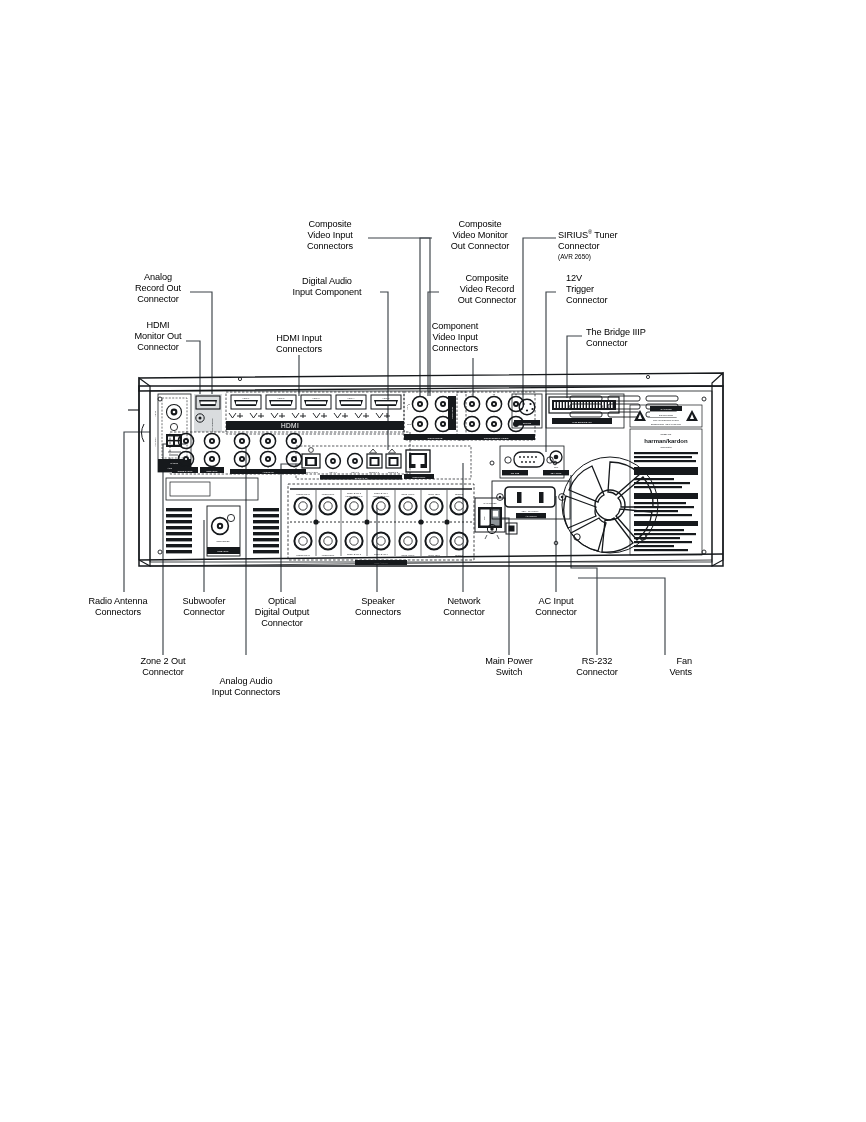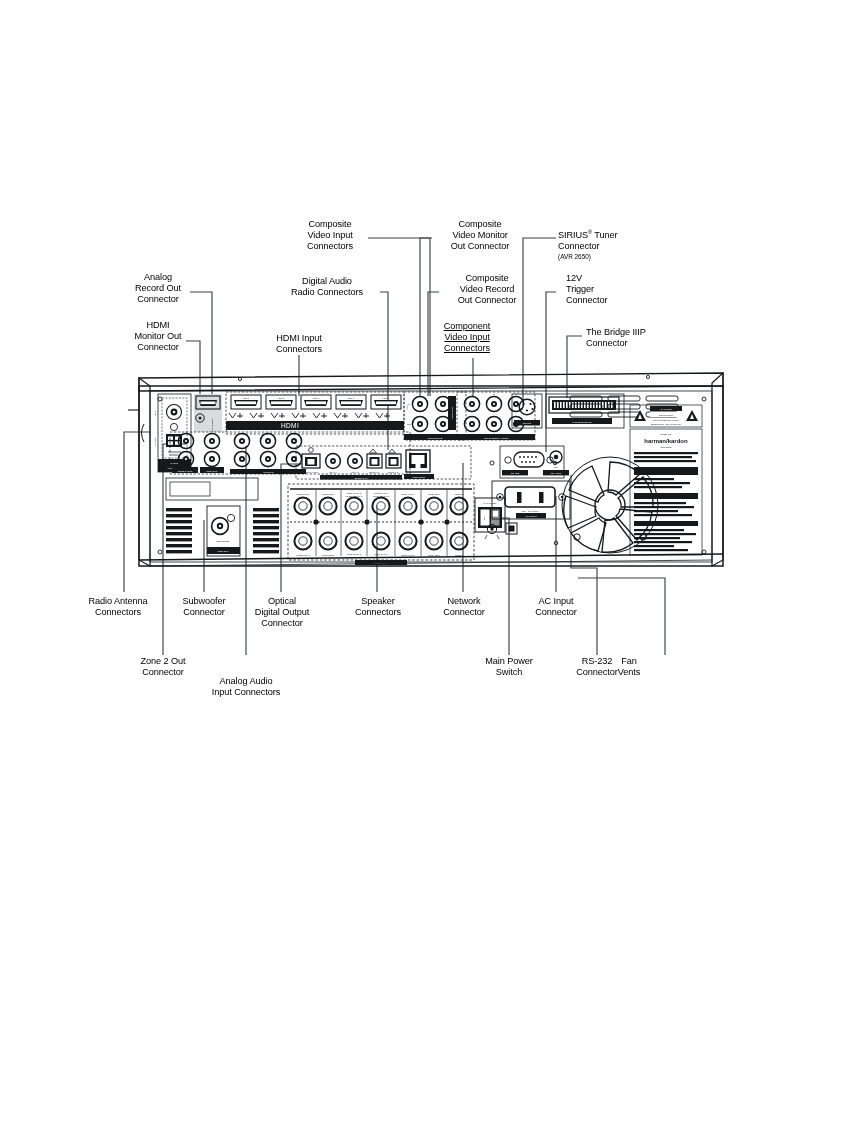--- a/index.html
+++ b/index.html
@@ -634,35 +634,35 @@
 Connector</div>
 
   <div class="lbl" style="left:112px;top:320px;width:92px;">HDMI
 Monitor Out
 Connector</div>
 
   <div class="lbl" style="left:253px;top:333px;width:92px;">HDMI Input
 Connectors</div>
 
   <div class="lbl" style="left:274px;top:276px;width:106px;">Digital Audio
-Radio Connectors</div>
+Input Component</div>
 
   <div class="lbl" style="left:290px;top:219px;width:80px;">Composite
 Video Input
 Connectors</div>
 
   <div class="lbl" style="left:436px;top:219px;width:88px;">Composite
 Video Monitor
 Out Connector</div>
 
   <div class="lbl" style="left:443px;top:273px;width:88px;">Composite
 Video Record
 Out Connector</div>
 
-  <div class="lbl" style="left:428px;top:321px;width:78px;text-decoration:underline;">Component
+  <div class="lbl" style="left:416px;top:321px;width:78px;">Component
 Video Input
 Connectors</div>
 
   <div class="lbl" style="left:558px;top:219px;width:90px;text-align:left;">
     <span><span>SIRIUS<sup>®</sup> Tuner
 Connector</span></span>
     <span class="sub">(AVR 2650)</span>
   </div>
 
   <div class="lbl" style="left:558px;top:273px;width:70px;text-align:left;margin-left:8px;">12V
@@ -696,16 +696,16 @@
 
   <div class="lbl" style="left:198px;top:656px;width:96px;margin-top:20px;">Analog Audio
 Input Connectors</div>
 
   <div class="lbl" style="left:472px;top:656px;width:74px;">Main Power
 Switch</div>
 
   <div class="lbl" style="left:562px;top:656px;width:70px;">RS-232
 Connector</div>
 
-  <div class="lbl" style="left:602px;top:656px;width:54px;">Fan
+  <div class="lbl" style="left:638px;top:656px;width:54px;text-align:right;">Fan
 Vents</div>
 
 </div>
 
 </body></html>

